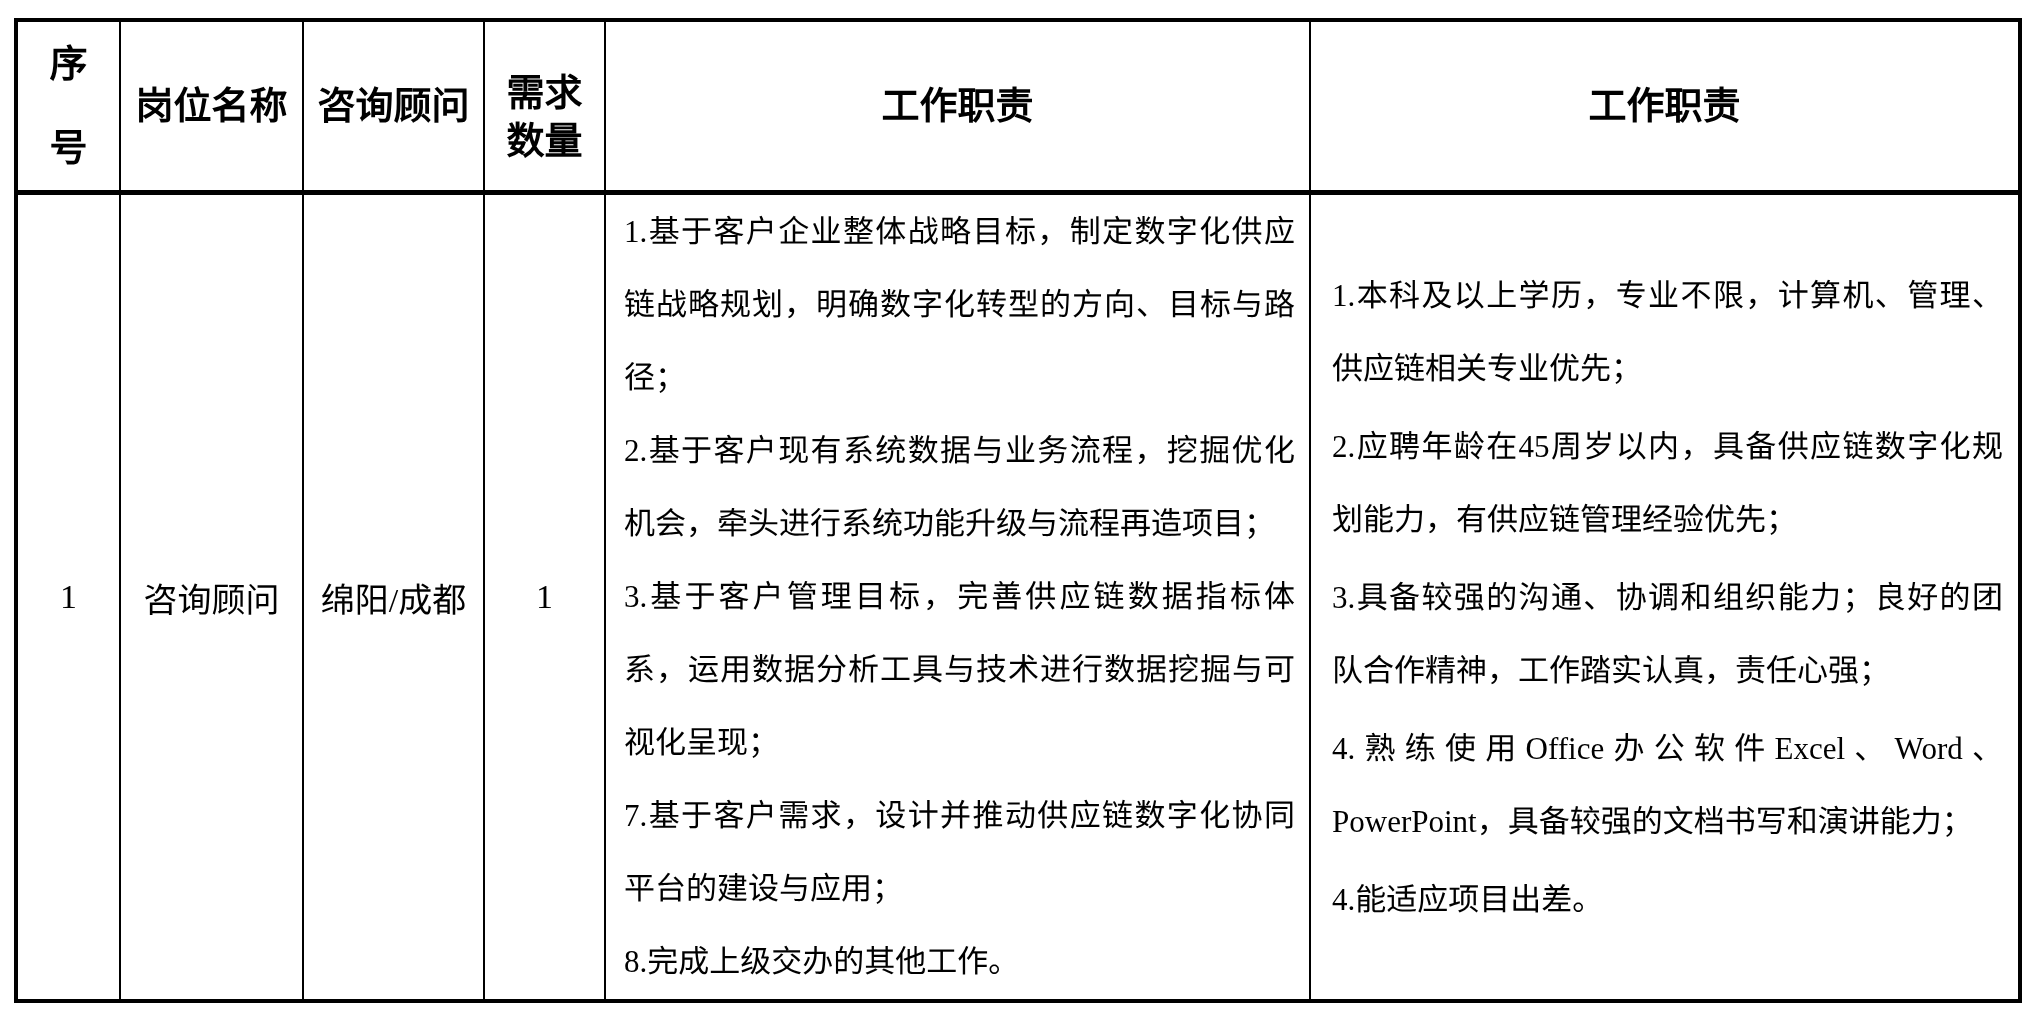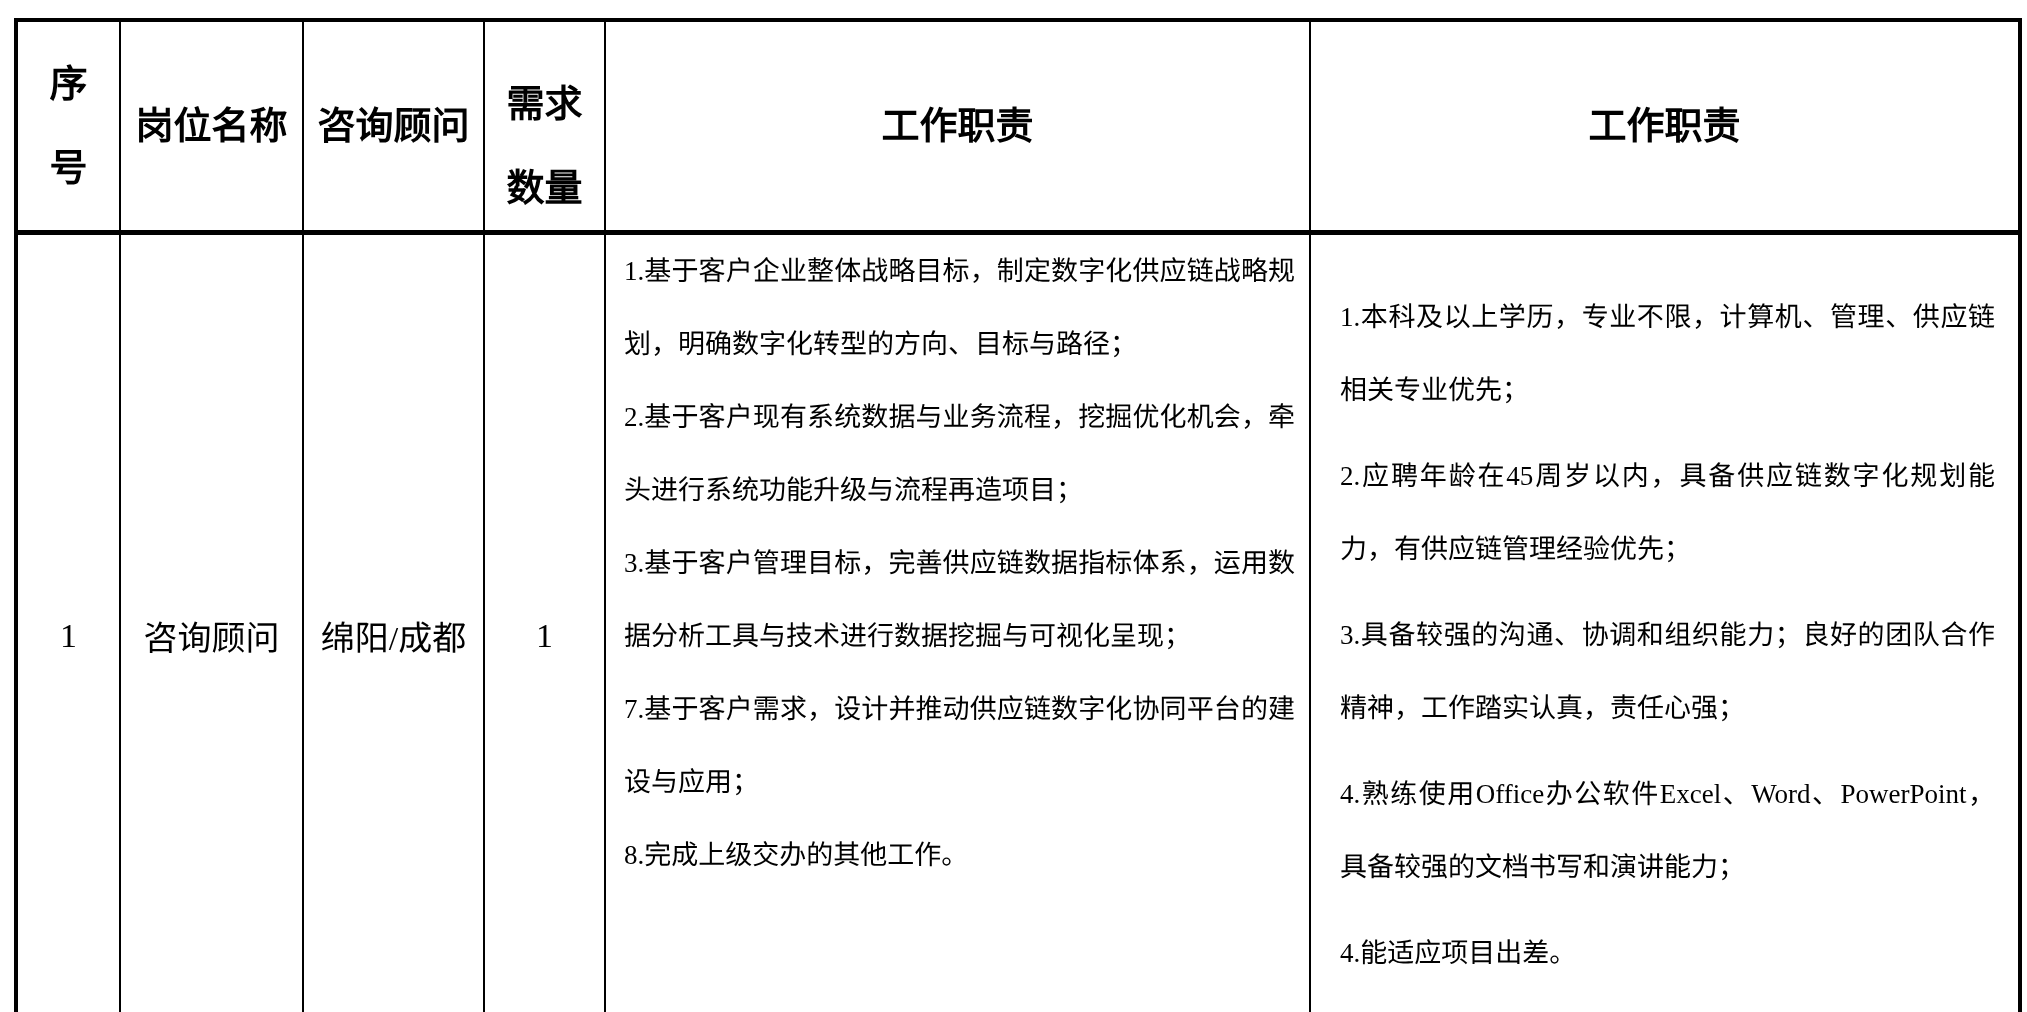--- a/index.html
+++ b/index.html
@@ -45,45 +45,45 @@
   .job-table tbody tr { height: 806px; }
 
   .job-table th {
     font-size: 38px;
     font-weight: bold;
     text-align: center;
     vertical-align: middle;
     line-height: 84px;
   }
   .hdr-wrap-1 { display: inline-block; width: 1.05em; line-height: 84px; }
-  .hdr-wrap-2 { display: inline-block; width: 2.1em;  line-height: 84px; margin-top: 40px; }
+  .hdr-wrap-2 { display: inline-block; width: 2.1em;  line-height: 48px; margin-top: 40px; }
 
   td.c-center {
     font-size: 34px;
     text-align: center;
     vertical-align: middle;
   }
   td.c-duties {
     vertical-align: top;
     padding: 0 14px 0 18px;
   }
   td.c-duties .para {
     margin: 0;
-    font-size: 27px;
+    font-size: 31px;
     line-height: 73px;
     text-align: justify;
     text-align-last: left;
   }
   td.c-req {
     vertical-align: middle;
     padding: 0 10px 0 16px;
   }
   td.c-req .para {
-    margin: 13px;
-    font-size: 27px;
+    margin: 5px;
+    font-size: 31px;
     line-height: 73px;
     text-align: justify;
     text-align-last: left;
   }
 </style>
 </head>
 <body>
 
 <div class="page">
   <table class="job-table">

